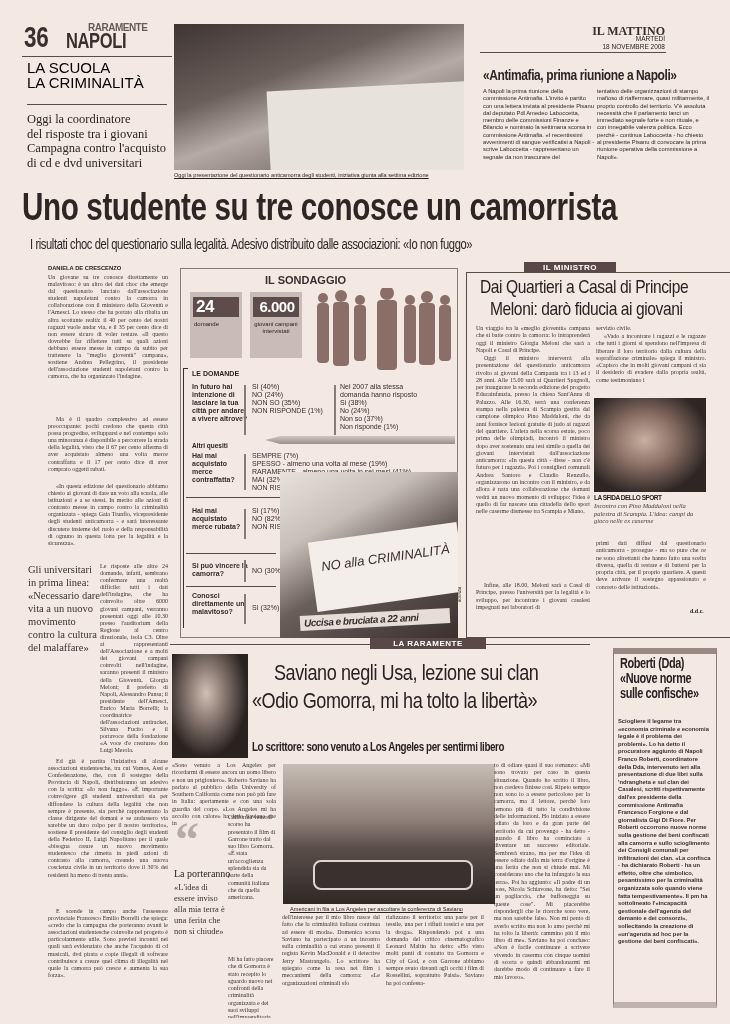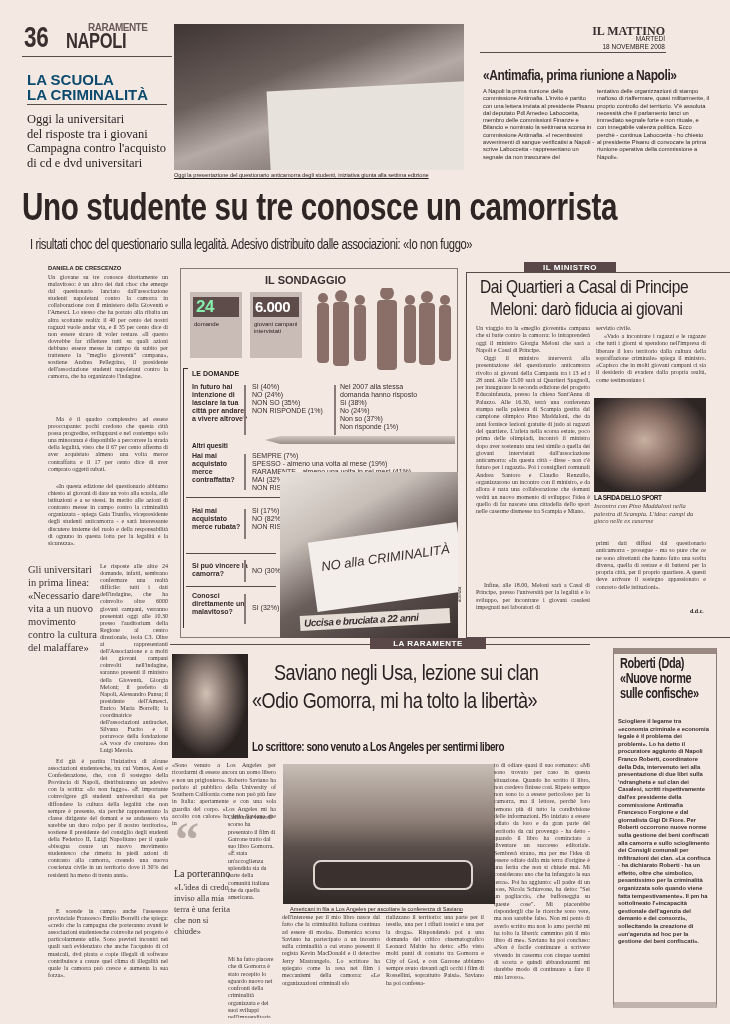--- a/index.html
+++ b/index.html
@@ -22,27 +22,27 @@
 <div class="abs cond" style="left:24px;top:20px;font-size:30px;font-weight:bold;transform:scaleX(0.75);transform-origin:left;color:#3a2e2e;">36</div>
 <div class="abs cond" style="left:88px;top:22px;font-size:10px;font-weight:bold;color:#6a5a58;">RARAMENTE</div>
 <div class="abs cond" style="left:66px;top:28px;font-size:22px;font-weight:bold;transform:scaleX(0.75);transform-origin:left;color:#3a2e2e;">NAPOLI</div>
 <div class="rule" style="left:22px;top:56px;width:150px;height:1px;"></div>
 
 <div class="abs" style="right:65px;top:24px;font-size:12px;font-weight:bold;color:#3a2e2e;">IL MATTINO</div>
 <div class="abs sans" style="right:65px;top:35px;font-size:6.5px;">MARTEDÌ</div>
 <div class="abs sans" style="right:65px;top:43px;font-size:6.5px;">18 NOVEMBRE 2008</div>
 <div class="rule" style="left:480px;top:52px;width:186px;height:1px;"></div>
 
-<div class="abs sans" style="left:27px;top:72px;font-size:15px;font-weight:700;line-height:15px;color:#0c4a6e;">
+<div class="abs sans" style="left:27px;top:60px;font-size:15px;font-weight:400;line-height:15px;color:#000000;">
   <div>LA SCUOLA</div>
   <div>LA CRIMINALITÀ</div>
 </div>
 <div class="rule" style="left:27px;top:104px;width:140px;height:1px;"></div>
 <div class="abs" style="left:27px;top:112px;font-size:12.5px;line-height:14.5px;color:#2d2424;">
-  <div>Oggi la universitari</div>
+  <div>Oggi la coordinatore</div>
   <div>del risposte tra i giovani</div>
   <div>Campagna contro l'acquisto</div>
   <div>di cd e dvd universitari</div>
 </div>
 
 <div class="photo" style="left:174px;top:24px;width:290px;height:146px;background:linear-gradient(160deg,#3f3533 0%,#6b5f5b 35%,#b5aaa5 55%,#4a3f3c 100%);">
   <div style="position:absolute;left:95px;top:62px;width:210px;height:100px;background:#e8e2dc;transform:rotate(-3deg);"></div>
 </div>
 <div class="abs sans" style="left:174px;top:172px;font-size:5.6px;text-decoration:underline;white-space:nowrap;">Oggi la presentazione del questionario anticamorra degli studenti, iniziativa giunta alla settima edizione</div>
 
@@ -59,24 +59,24 @@
 <div class="abs body-text" style="left:48px;top:483px;width:120px;height:74px;overflow:hidden;font-size:6px;line-height:7.1px;text-indent:8px;">«In questa edizione del questionario abbiamo chiesto ai giovani di dare un voto alla scuola, alle istituzioni e a se stessi. In merito alle azioni di contrasto messe in campo contro la criminalità organizzata - spiega Gaia Trunfio, vicepresidente degli studenti anticamorra - e sarà interessante discutere insieme del ruolo e della responsabilità di ognuno in questa lotta per la legalità e la sicurezza».</div>
 <div class="abs" style="left:28px;top:563px;width:74px;font-size:10.5px;line-height:13px;color:#3a3030;">Gli universitari in prima linea: «Necessario dare vita a un nuovo movimento contro la cultura del malaffare»</div>
 <div class="abs body-text" style="left:100px;top:563px;width:68px;height:190px;overflow:hidden;font-size:6px;line-height:7.1px;">Le risposte alle altre 24 domande, infatti, sembrano confermare una realtà difficile: tutti i dati dell'indagine, che ha coinvolto oltre 6000 giovani campani, verranno presentati oggi alle 10.30 presso l'auditorium della Regione al centro direzionale, isola C3. Oltre ai rappresentanti dell'Associazione e a molti dei giovani campani coinvolti nell'indagine, saranno presenti il ministro della Gioventù, Giorgia Meloni; il prefetto di Napoli, Alessandro Pansa; il presidente dell'Amesci, Enrico Maria Borrelli; la coordinatrice dell'associazioni antiracket, Silvana Fucito e il portavoce della fondazione «A voce d'e creature» don Luigi Merola.</div>
 <div class="abs body-text" style="left:48px;top:758px;width:120px;height:148px;overflow:hidden;font-size:6px;line-height:7.1px;text-indent:8px;">Ed già è partita l'iniziativa di alcune associazioni studentesche, tra cui Vamos, Assi e Confederazione, che, con il sostegno della Provincia di Napoli, distribuiranno un adesivo con la scritta: «Io non fuggo». «È importante coinvolgere gli studenti universitari sia per diffondere la cultura della legalità che non sempre è presente, sia perchè rappresentano la classe dirigente del domani e se andassero via sarebbe un duro colpo per il nostro territorio», sostiene il presidente del consiglio degli studenti della Federico II, Luigi Napolitano per il quale «bisogna creare un nuovo movimento studentesco che rimetta in piedi azioni di contrasto alla camorra, creando una nuova coscienza civile in un territorio dove il 30% dei residenti ha meno di trenta anni».</div>
 <div class="abs body-text" style="left:48px;top:908px;width:120px;font-size:6px;line-height:7.1px;text-indent:8px;">E scende in campo anche l'assessore provinciale Francesco Emilio Borrelli che spiega: «credo che la campagna che porteranno avanti le associazioni studentesche coinvolte nel progetto è particolarmente utile. Sono previsti incontri nei quali sarà evidenziato che anche l'acquisto di cd musicali, dvd pirata e copie illegali di software contribuisce a creare quel clima di illegalità nel quale la camorra può cresce e aumenta la sua forza».</div>
 
 <div class="abs" style="left:180px;top:268px;width:278px;height:370px;border:1px solid #8a7a78;"></div>
 <div class="abs sans" style="left:265px;top:274px;font-size:11px;font-weight:900;color:#3a2e2e;text-align:right;">IL SONDAGGIO</div>
 
 <div class="abs" style="left:190px;top:292px;width:52px;height:66px;background:#c9bbb5;">
-  <div class="cond" style="margin:5px 3px 0;height:20px;background:#5e4c4a;color:#86efac;font-weight:bold;font-size:17px;line-height:20px;padding-left:3px;">24</div>
+  <div class="cond" style="margin:5px 3px 0;height:20px;background:#5e4c4a;color:#ffffff;font-weight:bold;font-size:17px;line-height:20px;padding-left:3px;">24</div>
   <div class="sans" style="font-size:6px;padding:4px 4px;">domande</div>
 </div>
-<div class="abs" style="left:250px;top:292px;width:52px;height:66px;background:#c9bbb5;">
+<div class="abs" style="left:250px;top:292px;width:52px;height:66px;background:#c9bbb5;text-align:center;">
   <div class="cond" style="margin:5px 3px 0;height:20px;background:#5e4c4a;color:#fff;font-weight:bold;font-size:15px;line-height:20px;padding-left:2px;">6.000</div>
   <div class="sans" style="font-size:6px;line-height:7px;padding:4px 4px;">giovani campani intervistati</div>
 </div>
 
 <svg class="abs" style="left:305px;top:288px;" width="150" height="82" viewBox="0 0 150 82">
   <g fill="#8a6e68">
     <circle cx="18" cy="10" r="5"></circle>
       <rect x="12" y="15" width="12" height="60" rx="4"></rect>
     <circle cx="36" cy="8" r="6"></circle>
       <rect x="28" y="14" width="16" height="64" rx="4"></rect>
@@ -176,21 +176,21 @@
 <div class="section-tag" style="left:370px;top:638px;width:116px;">LA RARAMENTE</div>
 <div class="photo" style="left:172px;top:654px;width:76px;height:104px;background:radial-gradient(ellipse at 45% 38%,#d0c0b4 0%,#8a7a72 30%,#2a2220 70%);"></div>
 <div class="abs cond" style="left:274px;top:660px;font-size:22px;transform:scaleX(0.82);transform-origin:left;white-space:nowrap;">Saviano negli Usa, lezione sui clan</div>
 <div class="abs cond" style="left:252px;top:688px;font-size:22px;transform:scaleX(0.82);transform-origin:left;white-space:nowrap;">«Odio Gomorra, mi ha tolto la libertà»</div>
 <div class="abs cond" style="left:252px;top:740px;font-size:12px;font-weight:bold;transform:scaleX(0.82);transform-origin:left;white-space:nowrap;">Lo scrittore: sono venuto a Los Angeles per sentirmi libero</div>
 
 <div class="abs body-text" style="left:172px;top:762px;width:104px;font-size:6px;line-height:7.3px;">«Sono venuto a Los Angeles per ricordarmi di essere ancora un uomo libero e non un prigioniero». Roberto Saviano ha parlato al pubblico della University of Southern California come non può più fare in Italia: apertamente e con una sola guardia del corpo. «Los Angeles mi ha accolto con calore» ha detto Saviano che in</div>
 <div class="abs" style="left:175px;top:820px;font-size:48px;line-height:40px;color:#b8aaa4;font-weight:bold;">“</div>
 <div class="abs body-text" style="left:228px;top:814px;width:48px;font-size:6px;line-height:7.3px;text-align:left;">California venerdì scorso ha presentato il film di Garrone tratto dal suo libro Gomorra. «È stata un'accoglienza splendida sia da parte della comunità italiana che da quella americana.</div>
 <div class="abs" style="left:174px;top:868px;font-size:10px;color:#2d2424;">La porteranno</div>
-<div class="abs" style="left:174px;top:882px;width:56px;font-size:8.5px;line-height:11px;color:#3a3030;">«L'idea di credo inviso alla mia terra è una ferita che non si chiude»</div>
+<div class="abs" style="left:174px;top:882px;width:56px;font-size:8.5px;line-height:11px;color:#3a3030;">«L'idea di essere inviso alla mia terra è una ferita che non si chiude»</div>
 <div class="abs body-text" style="left:228px;top:956px;width:48px;height:62px;overflow:hidden;font-size:6px;line-height:7.3px;text-align:left;">Mi ha fatto piacere che di Gomorra è stato recepito lo sguardo nuovo nei confronti della criminalità organizzata e dei suoi sviluppi nell'imprenditoria legale. Sono consapevole - ha aggiunto - che parte</div>
 
 <div class="photo" style="left:283px;top:764px;width:212px;height:140px;background:linear-gradient(180deg,#c8beb6 0%,#8e8078 40%,#5a4e4a 60%,#2e2826 100%);">
   <div style="position:absolute;left:30px;top:96px;width:160px;height:30px;border:2px solid #e0d6d0;border-radius:8px;background:#3a302e;"></div>
 </div>
 <div class="abs sans" style="left:290px;top:906px;font-size:5.6px;text-decoration:underline;white-space:nowrap;">Americani in fila a Los Angeles per ascoltare la conferenza di Saviano</div>
 
 <div class="abs body-text" style="left:282px;top:914px;width:98px;font-size:6px;line-height:7.3px;">dell'interesse per il mio libro nasce dal fatto che la criminalità italiana continua ad essere di moda». Domenica scorsa Saviano ha partecipato a un incontro sulla criminalità a cui erano presenti il regista Kevin MacDonald e il detective Jerry Mastrangelo. Lo scrittore ha spiegato come la resa nei film i meccanismi della camorra: «Le organizzazioni criminali sfo</div>
 <div class="abs body-text" style="left:386px;top:914px;width:98px;font-size:6px;line-height:7.3px;">rializzano il territorio: una parte per il tessile, una per i rifiuti tossici e una per la droga». Rispondendo poi a una domanda del critico cinematografico Leonard Maltin ha detto: «Ho visto molti punti di contatto tra Gomorra e City of God, e con Garrone abbiamo sempre avuto davanti agli occhi i film di Rossellini, soprattutto Paisà». Saviano ha poi confessa-</div>
 <div class="abs body-text" style="left:494px;top:762px;width:96px;font-size:6px;line-height:7.3px;">to di odiare quasi il suo romanzo: «Mi sono trovato per caso in questa situazione. Quando ho scritto il libro, non credevo finisse così. Ripeto sempre non sono io a essere pericoloso per la camorra, ma il lettore, perchè loro temono più di tutto la condivisione delle informazioni. Ho iniziato a essere odiato da loro e da gran parte del territorio da cui provengo - ha detto - quando il libro ha cominciato a diventare un successo editoriale. Sembrerà strano, ma per me l'idea di essere odiato dalla mia terra d'origine è una ferita che non si chiude mai. Mi considerano uno che ha infangato la sua terra». Poi ha aggiunto: «Il padre di un boss, Nicola Schiavone, ha detto: "Sei un pagliaccio, che buffoneggia su queste cose". Mi piacerebbe rispondergli che le ricerche sono vere, ma non sarebbe falso. Non mi pento di averlo scritto ma non lo amo perchè mi ha tolto la libertà: cammino più il mio libro di me». Saviano ha poi concluso: «Non è facile continuare a scrivere vivendo in caserma con cinque uomini di scorta e quindi abbandonarmi mi darebbe modo di continuare a fare il mio lavoro».</div>

